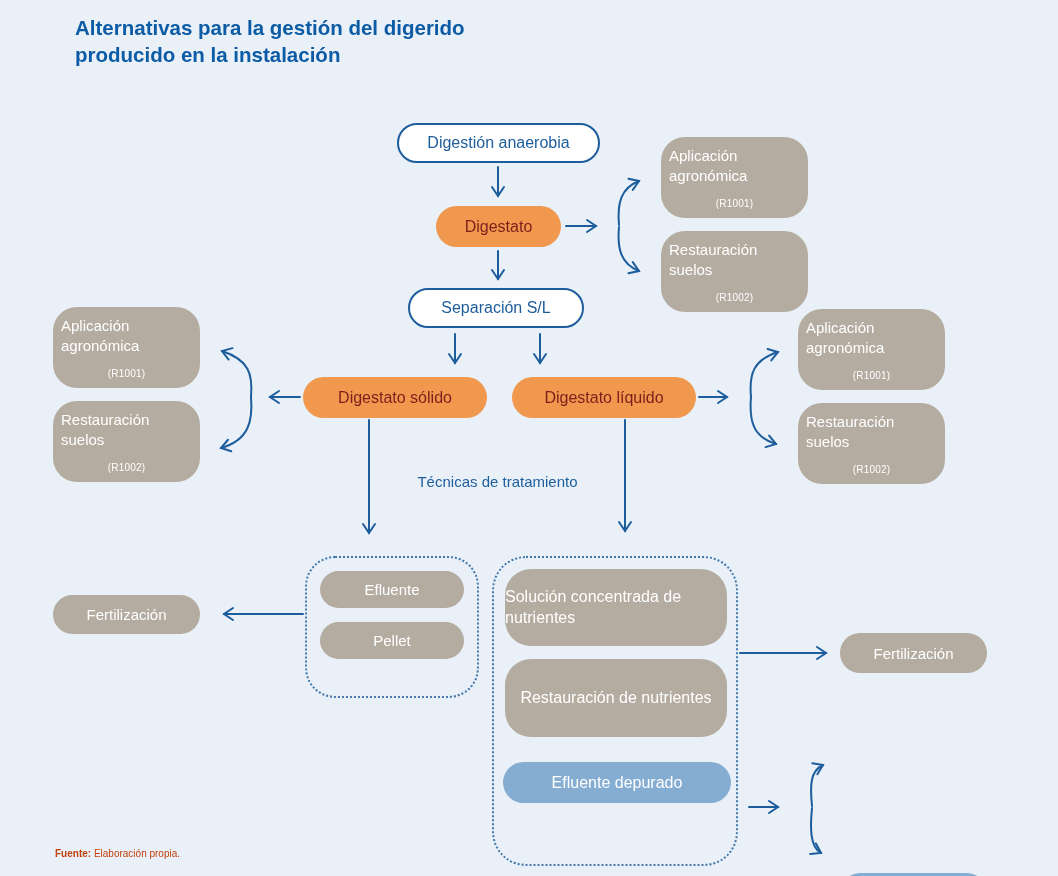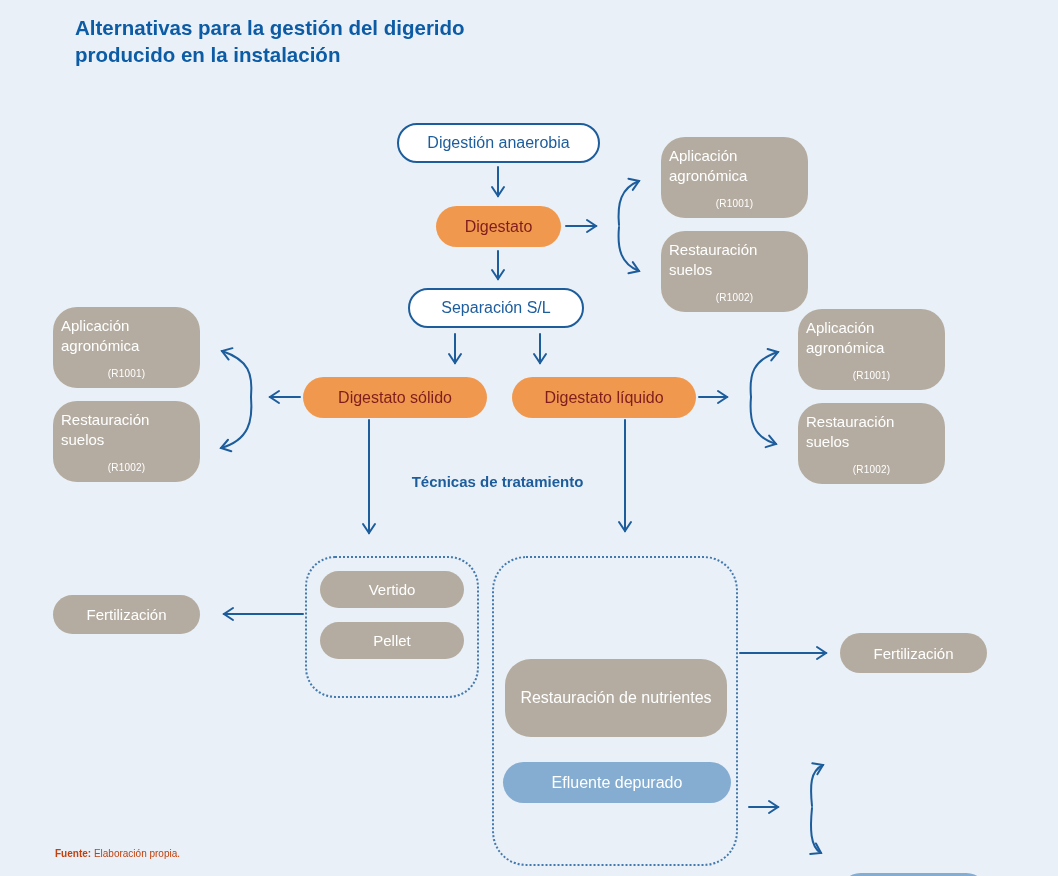--- a/index.html
+++ b/index.html
@@ -22,21 +22,21 @@
   .blue{background:#84add1;color:#ffffff;font-size:16px;}
   .glabel{line-height:1.28;}
   .gcode{font-size:10px;margin-top:13px;letter-spacing:.2px;}
   .big{border-radius:24px;padding:6px 8px;}
   .dotted{
     position:absolute;box-sizing:border-box;border:2px dotted #4379ad;border-radius:34px;
     background:transparent;
   }
   .tecnicas{
     position:absolute;left:380px;top:473px;width:235px;text-align:center;
-    color:#1d5d9c;font-size:15px;font-weight:bold;
+    color:#1d5d9c;font-size:15px;font-weight:normal;
   }
   .source{
     position:absolute;left:55px;top:848px;font-size:10px;color:#c2410c;
   }
   .source b{font-weight:bold;}
   
   #n-digestion{left:397px;top:123px;width:203px;height:40px;}
   #n-digestato{left:436px;top:206px;width:125px;height:41px;}
   #n-separacion{left:408px;top:288px;width:176px;height:40px;}
   #n-solido{left:303px;top:377px;width:184px;height:41px;}
@@ -149,27 +149,30 @@
   <div class="node gray big" id="g-r-res">
     <div class="glabel">Restauración suelos</div>
     <div class="gcode">(R1002)</div>
   </div>
 
   <div class="node gray" id="n-fert-left">
       <span>Fertilización</span>
     </div>
   <div class="dotted" id="d-solid"></div>
   <div class="node gray" id="n-compost">
-      <span>Vertido</span>
+      <span>Efluente</span>
     </div>
   <div class="node gray" id="n-pellet">
       <span>Pellet</span>
     </div>
 
   <div class="dotted" id="d-liquid"></div>
+  <div class="node gray" id="n-solucion">
+      <span class="glabel" style="font-size:16px">Solución concentrada de nutrientes</span>
+    </div>
   <div class="node gray" id="n-recuperacion">
       <span class="glabel" style="font-size:16px">Restauración de nutrientes</span>
     </div>
   <div class="node blue" id="n-efluente">
       <span>Efluente depurado</span>
     </div>
   <div class="node gray" id="n-fert-right">
       <span>Fertilización</span>
     </div>
   <div class="node blue" id="n-vertido">

